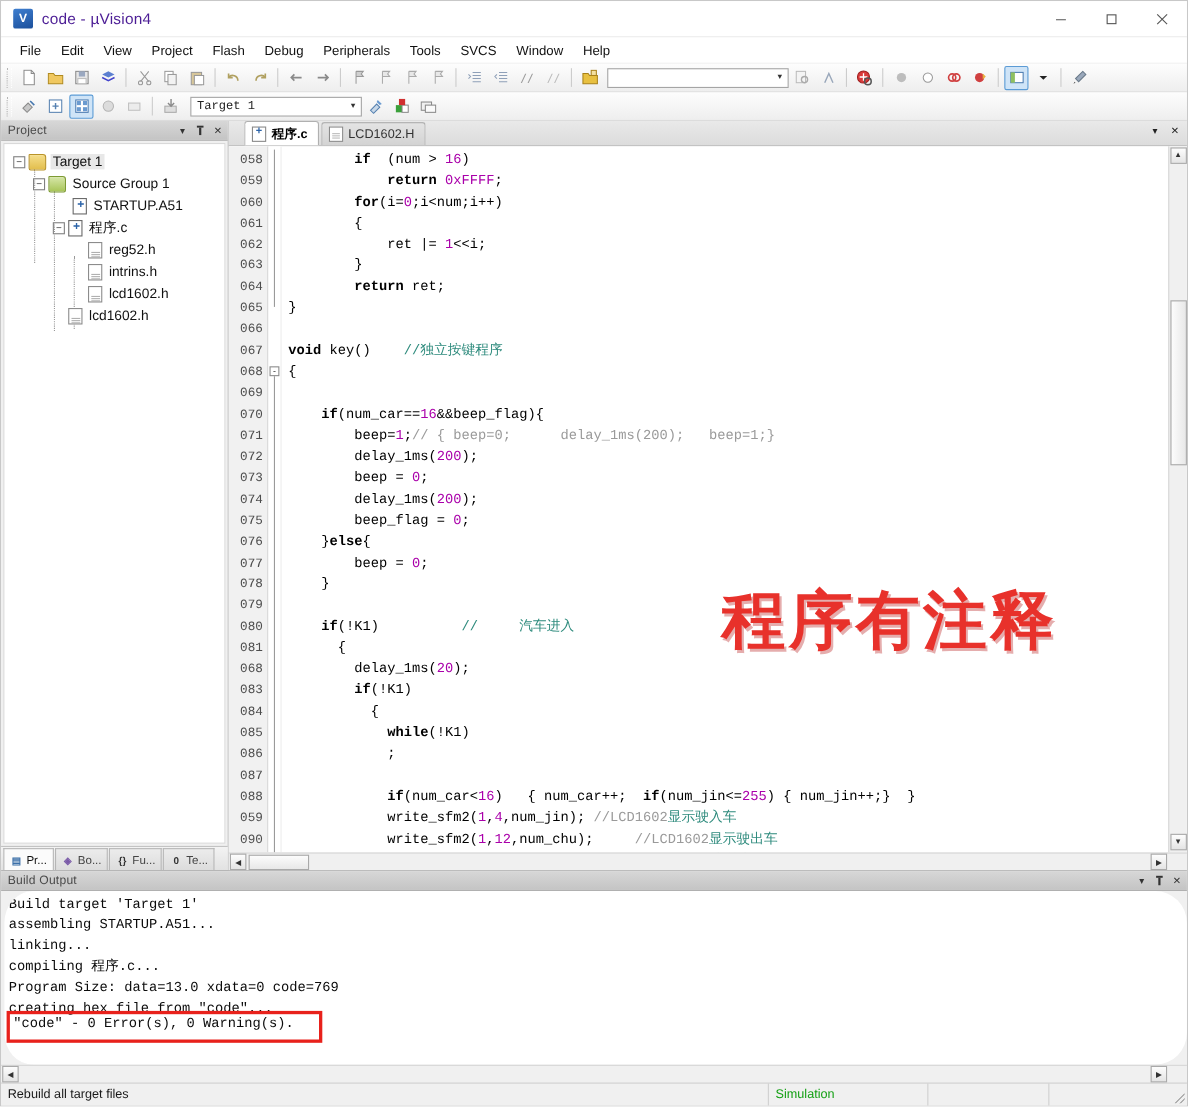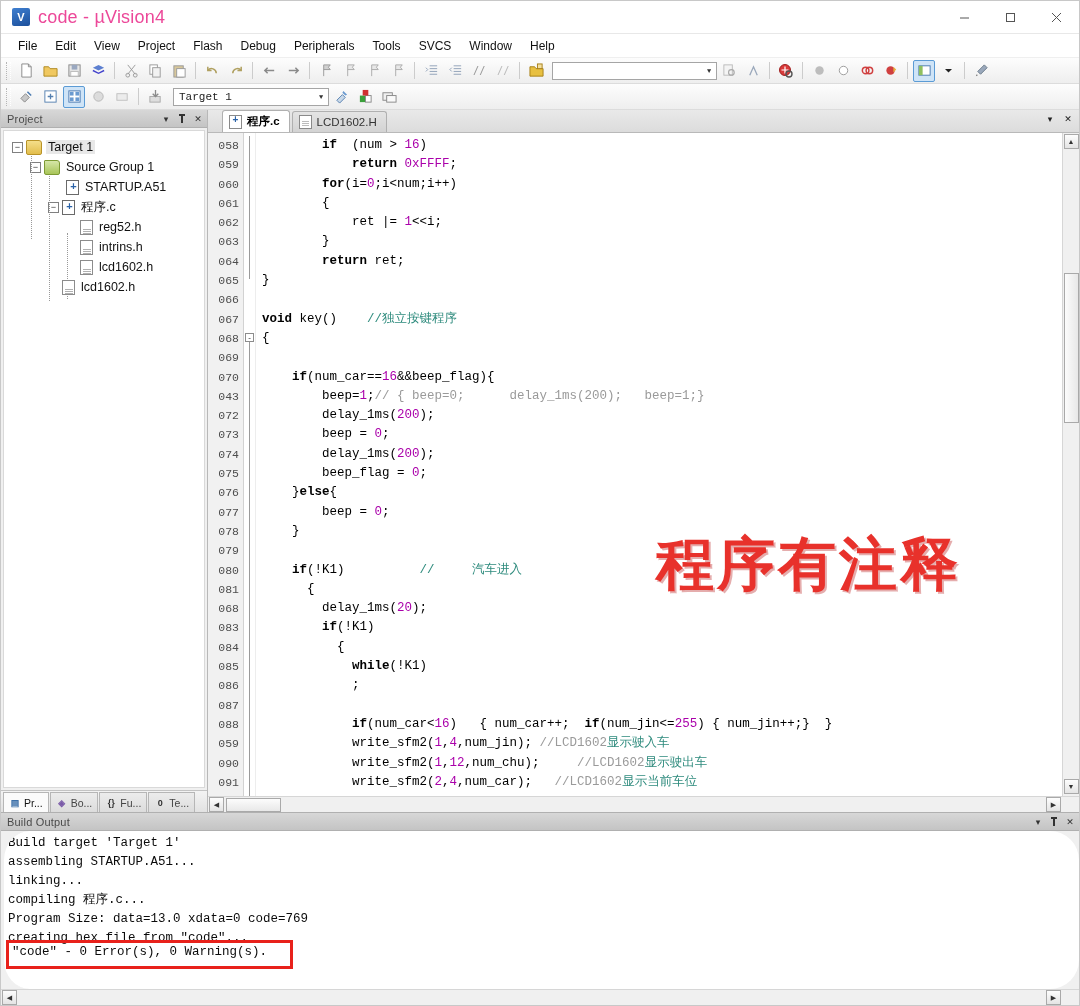--- a/index.html
+++ b/index.html
@@ -25,21 +25,21 @@
     border-bottom: 1px solid #e8e8e8;
   }
   .tb-icon {
     width: 18px; height: 18px; margin-left: 11px; margin-right: 8px;
     background: linear-gradient(160deg,#3f7fd0,#1b4f9b);
     border-radius: 2px;
     color: #fff; font-size: 11px; font-weight: bold;
     display: flex; align-items: center; justify-content: center;
     line-height: 1;
   }
-  .tb-title { font-size: 18px; color: #ec4899; letter-spacing: .2px; }
+  .tb-title { font-size: 14px; color: #4c1d95; letter-spacing: .2px; }
   .tb-spacer { flex: 1; }
   .wbtn {
     width: 46px; height: 32px;
     display: flex; align-items: center; justify-content: center;
     color: #555; font-size: 14px;
   }
   .wbtn svg { display:block; }
 
   
   .menubar {
@@ -777,21 +777,21 @@
               <div class="gline">061</div>
               <div class="gline">062</div>
               <div class="gline">063</div>
               <div class="gline">064</div>
               <div class="gline">065</div>
               <div class="gline">066</div>
               <div class="gline">067</div>
               <div class="gline">068</div>
               <div class="gline">069</div>
               <div class="gline">070</div>
-              <div class="gline">043</div>
+              <div class="gline">071</div>
               <div class="gline">072</div>
               <div class="gline">073</div>
               <div class="gline">074</div>
               <div class="gline">075</div>
               <div class="gline">076</div>
               <div class="gline">077</div>
               <div class="gline">078</div>
               <div class="gline">079</div>
               <div class="gline">080</div>
               <div class="gline">081</div>
@@ -885,13 +885,20 @@
       <div class="bline">creating hex file from "code"...</div>
       <div class="redbox"></div>
       <div class="bredtext">"code" - 0 Error(s), 0 Warning(s).</div>
     </div>
     <div class="hscroll">
       <div class="sbtn" style="margin-left:1px;">◀</div>
       <div class="sbtn" style="position:absolute; right:18px;">▶</div>
     </div>
   </div>
 
+  <div class="statusbar">
+    <div class="st-main">Rebuild all target files</div>
+    <div class="st-cell st-sim">Simulation</div>
+    <div class="st-cell"></div>
+    <div class="st-cell"></div>
+    <div class="grip-corner"></div>
+  </div>
 </div>
 
 </body></html>

